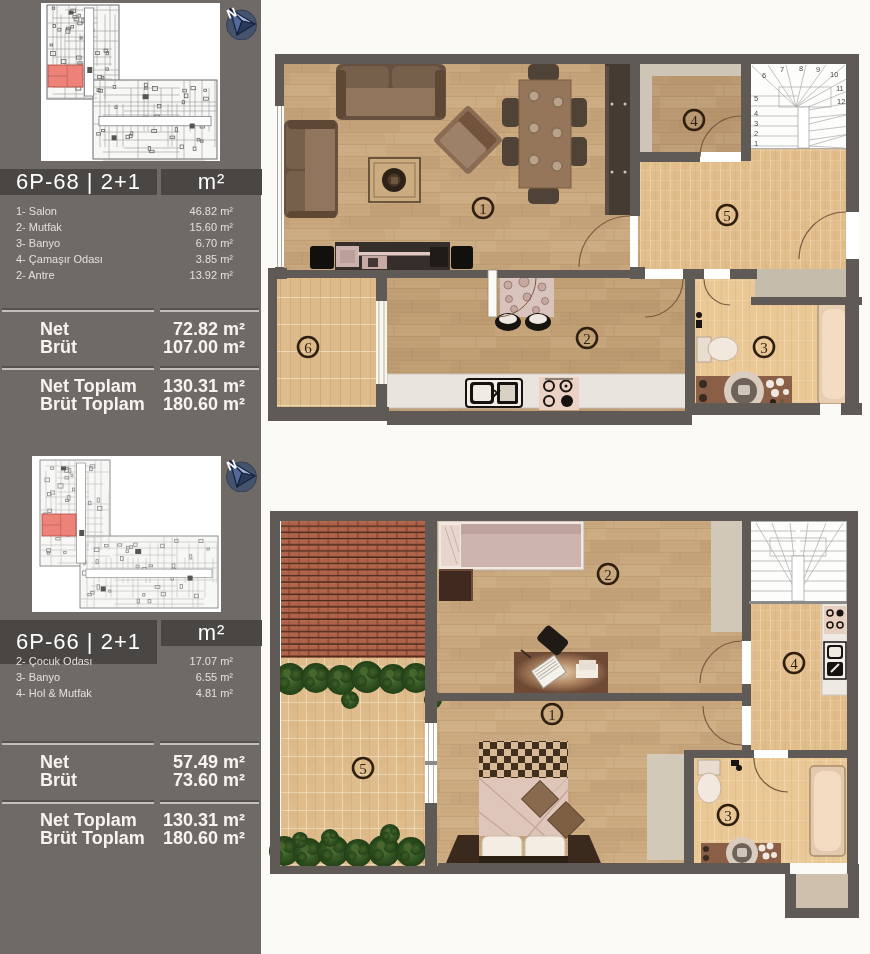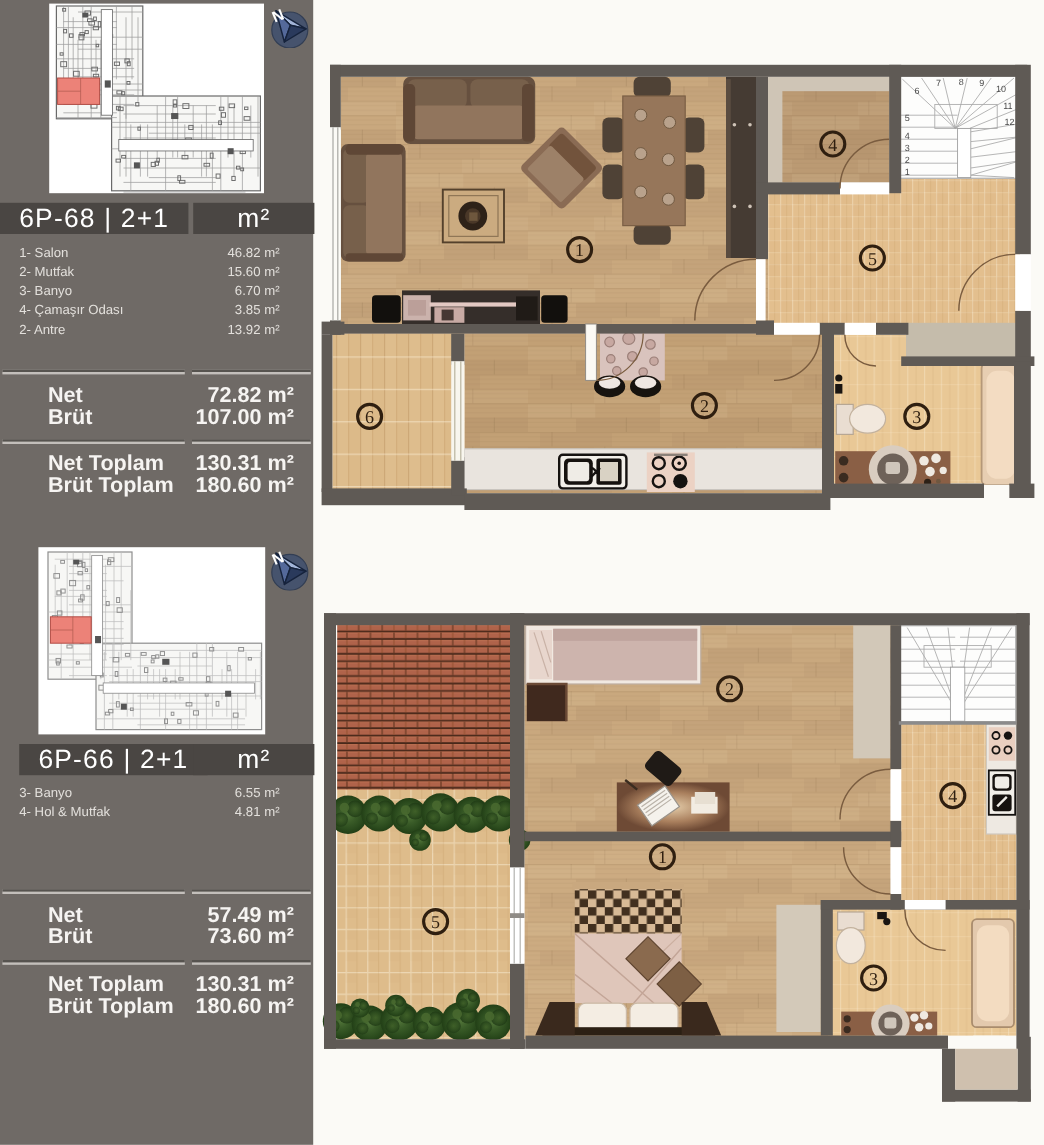--- a/index.html
+++ b/index.html
@@ -389,25 +389,29 @@
 
 <circle cx="17.5" cy="21" r="15" fill="#46536d" stroke="#323e54" stroke-width="1"></circle>
 <g stroke="#16233c" stroke-width="1.2" stroke-linejoin="round">
 <polygon points="6,5 31,20 18,17" fill="#a3b5d8"></polygon>
 <polygon points="6,5 18,17 13,31" fill="#54699a"></polygon>
 <polygon points="18,17 31,20 13,31" fill="#2a3a5c"></polygon>
 </g>
 <text x="3" y="13" font-size="13" font-weight="bold" fill="#ffffff" font-family="Liberation Sans,sans-serif" transform="rotate(-22 9 9)">N</text>
 </svg>
 
-<div class="hdr abs" style="left:16px;top:620px;width:157px;height:26px">6P-66 | 2+1</div>
+<div class="hdr abs" style="left:0;top:620px;width:157px;height:44px">6P-66 | 2+1</div>
 
 <div class="hdr abs" style="left:161px;top:620px;width:101px;height:26px">m²</div>
 
 <div class="abs" style="left:16px;top:653px;width:217px">
+<div class="row">
+      <span>2- Çocuk Odası</span>
+      <span>17.07 m²</span>
+    </div>
 <div class="row">
       <span>3- Banyo</span>
       <span>&nbsp;&nbsp;6.55 m²</span>
     </div>
 <div class="row">
       <span>4- Hol &amp; Mutfak</span>
       <span>&nbsp;&nbsp;4.81 m²</span>
     </div>
 </div>
 

